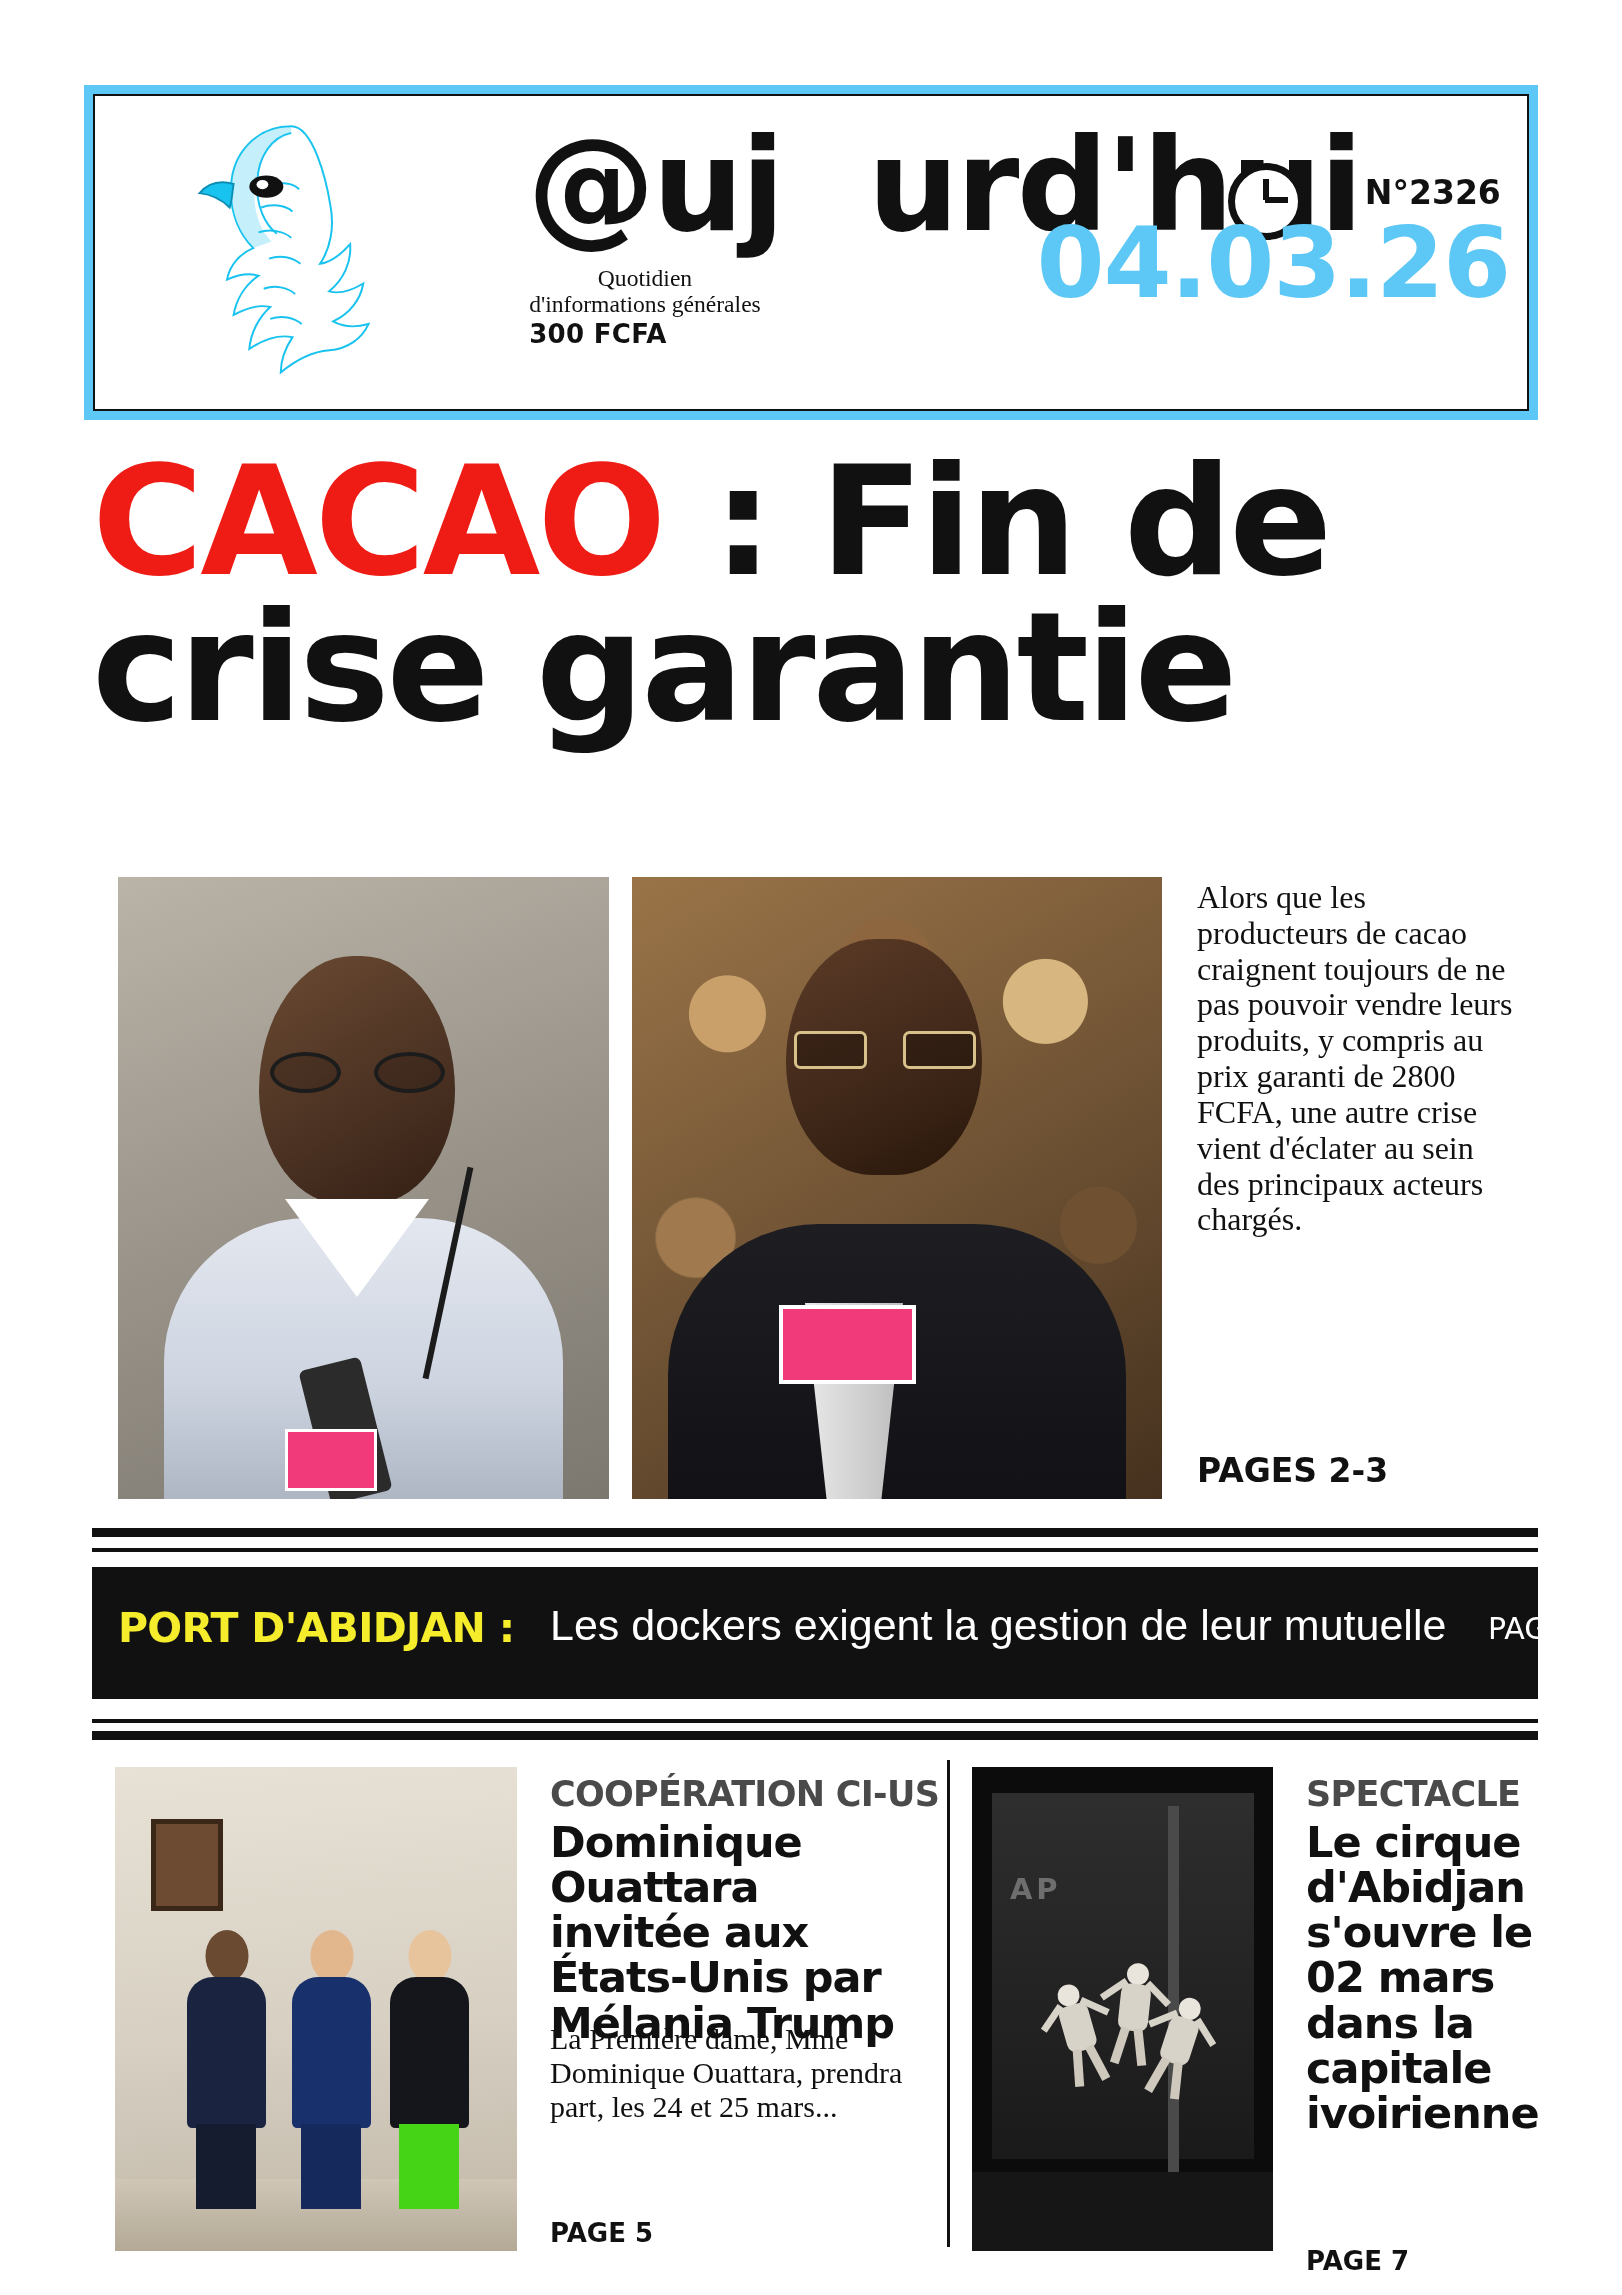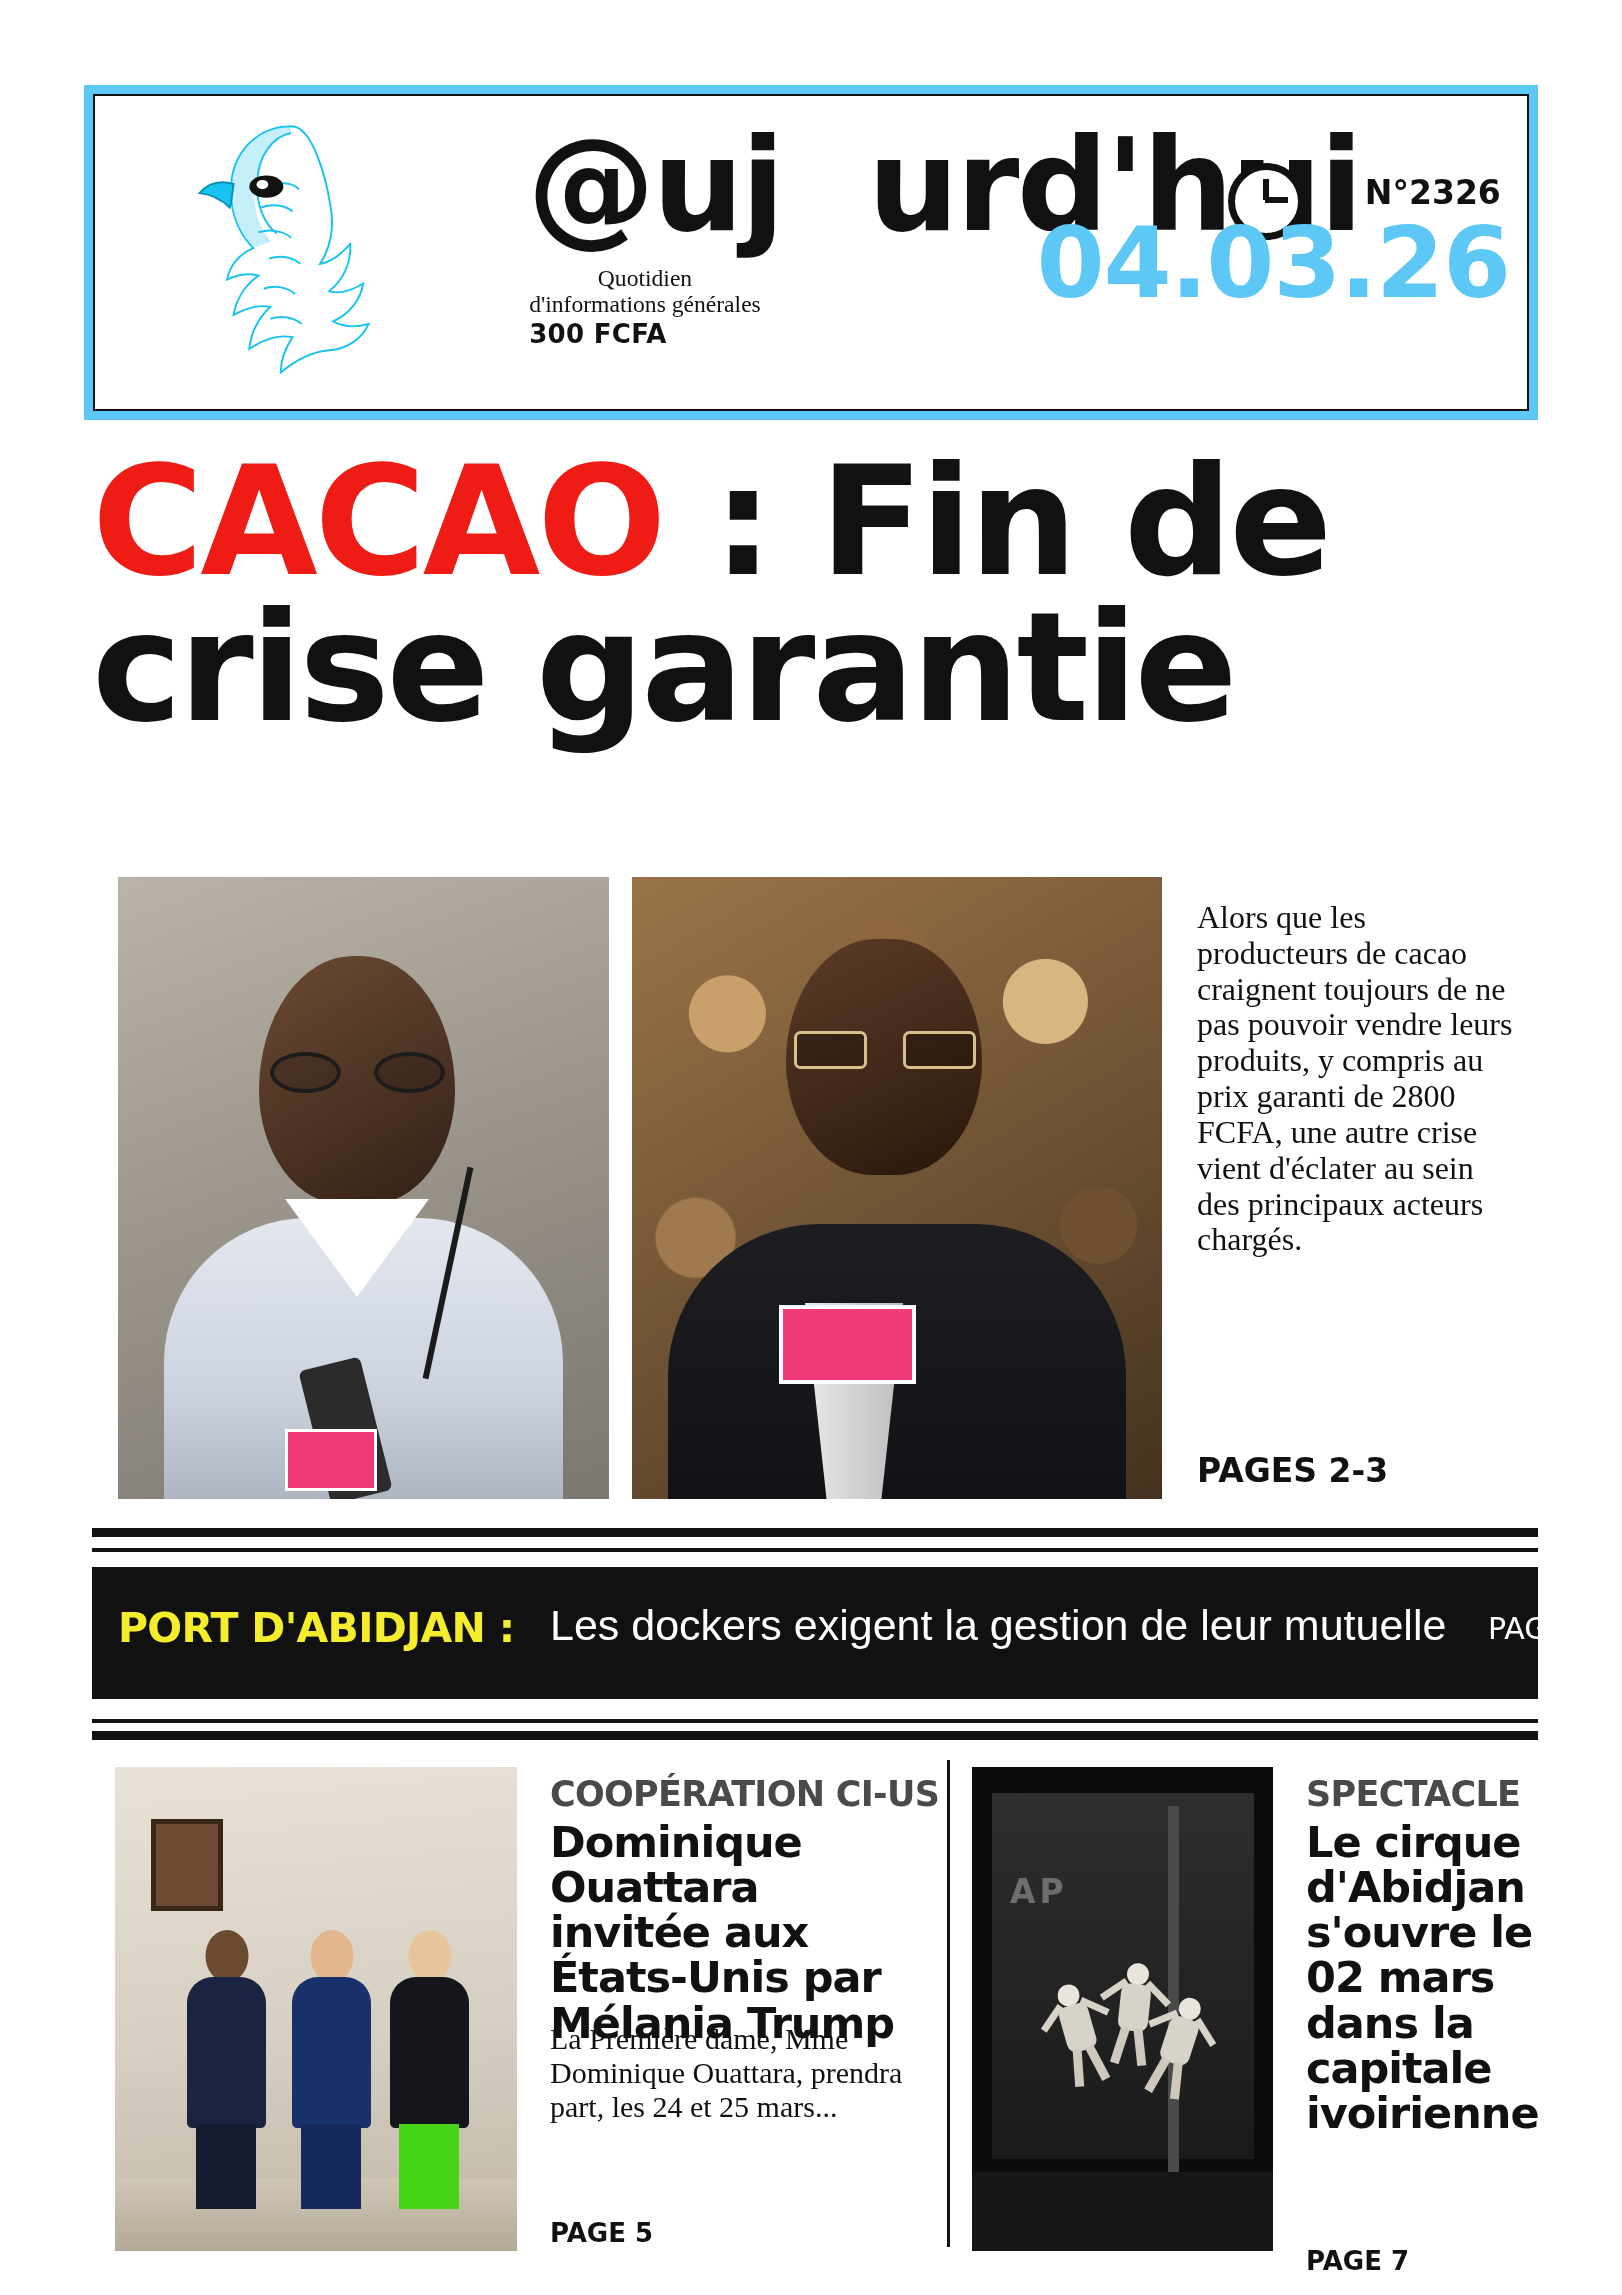--- a/index.html
+++ b/index.html
@@ -172,21 +172,20 @@
   
   .lead-text {
     position: absolute;
     left: 1197px;
     top: 880px;
     width: 327px;
     font-family: "Liberation Serif", serif;
     font-size: 32px;
     line-height: 1.12;
     color: #111;
-    margin-top: 20px;
   }
   .lead-pages {
     position: absolute;
     left: 1197px;
     top: 1451px;
     font-family: "DejaVu Sans", sans-serif;
     font-weight: bold;
     font-size: 33px;
     color: #111;
   }
@@ -425,21 +424,21 @@
   }
 
   .p4-bg { background: #0c0c0c; }
   .p4-wall {
     position: absolute; left: 19.6px; top: 26px; width: 262px; height: 366px;
     background: linear-gradient(180deg,#2e2e2e 0%,#1a1a1a 100%);
   }
   .p4-letters {
     position: absolute; left: 38px; top: 105px;
     font-family: "DejaVu Sans", sans-serif; font-weight: bold;
-    font-size: 33px; color: #6e6e6e; letter-spacing: 3.9px;
+    font-size: 29px; color: #6e6e6e; letter-spacing: 3.9px;
   }
   .p4-pole {
     position: absolute; left: 196px; top: 39px; width: 10.5px; height: 419px;
     background: #4a4a4a;
   }
   .p4-acrobat {
     position: absolute; width: 56px; height: 98px;
   }
   .p4-acrobat .h { position:absolute; left: 17px; top: 0; width: 22px; height: 22px; border-radius: 50%; background: #e9e5dc; }
   .p4-acrobat .t { position:absolute; left: 13px; top: 21px; width: 30px; height: 47px; border-radius: 9.2px; background: #d8d3c8; }

